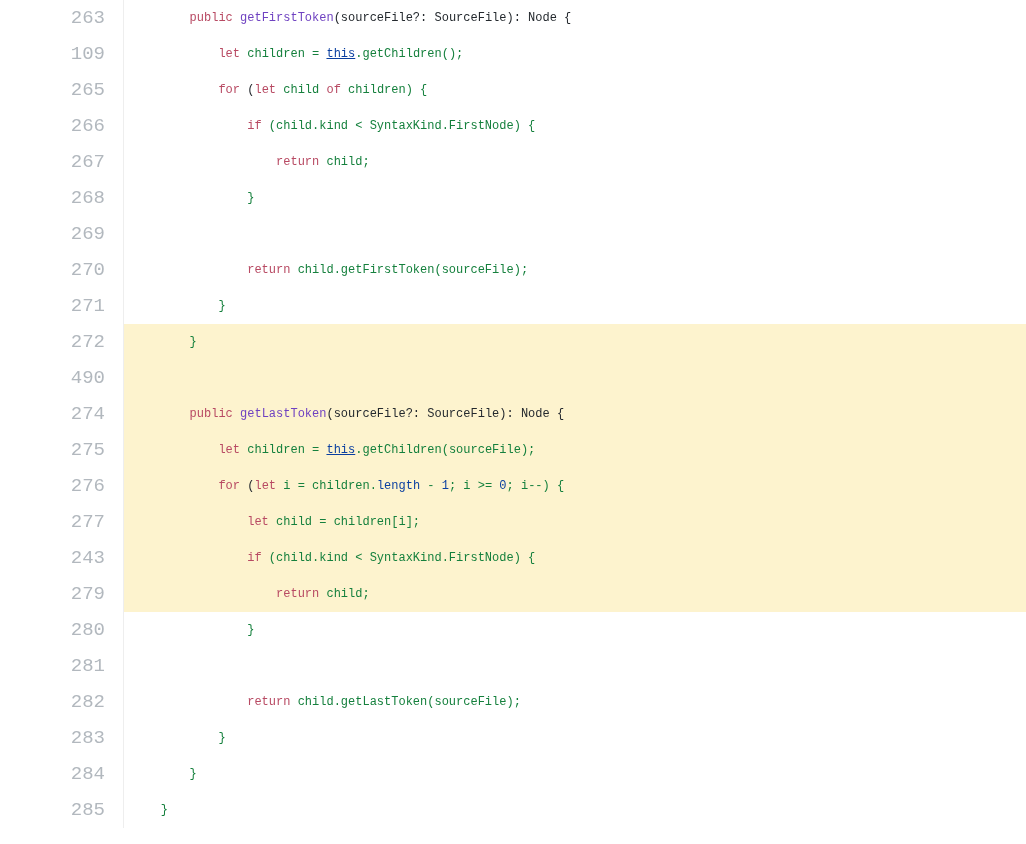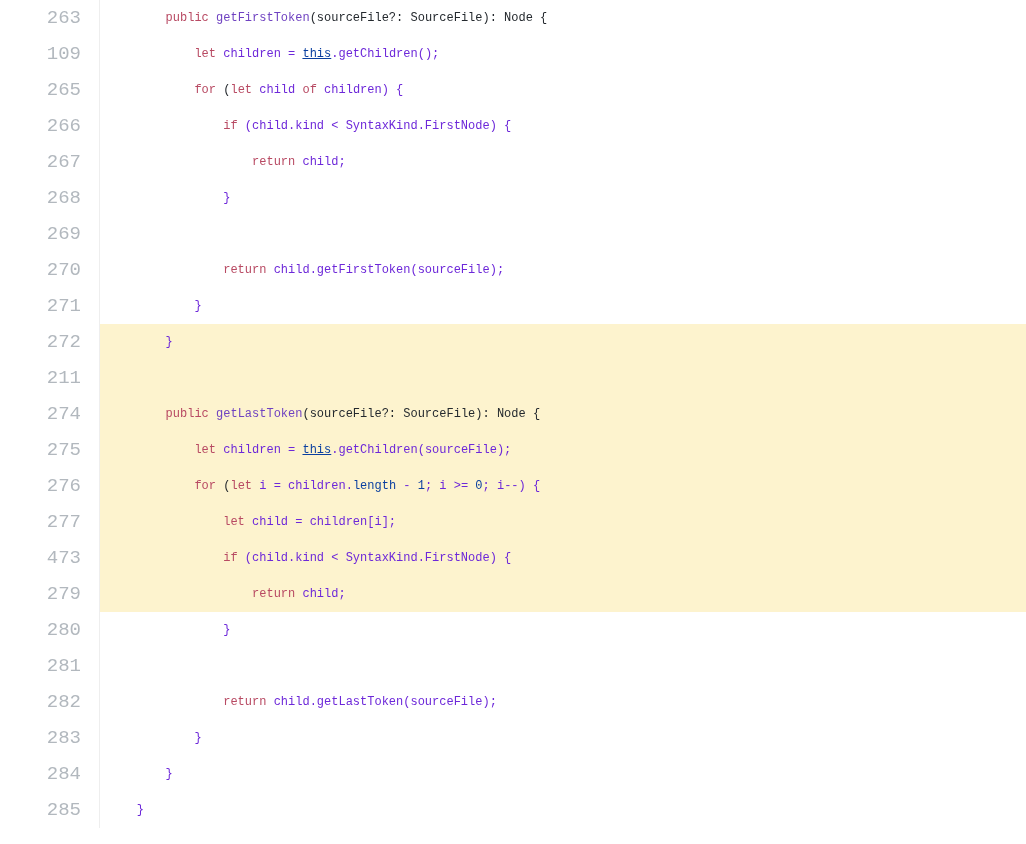--- a/index.html
+++ b/index.html
@@ -9,21 +9,21 @@
     background: #ffffff;
     color: #24292e;
     line-height: 1.6;
   }
   .code-viewer {
     display: flex;
     width: 1026px;
   }
   .gutter {
     flex: 0 0 auto;
-    width: 100px;
+    width: 124px;
     text-align: right;
     color: #b2b8be;
     user-select: none;
     border-right: 1px solid #eee;
     padding-right: 18px;
     background: #ffffff;
     padding-left: 18px;
   }
   .gutter .ln {
     display: block;
@@ -44,44 +44,44 @@
     font-size: 12px;
   }
   .line.hl {
     background: #fdf3ce;
   }
   .tok-kw   { color: #b84a63; }   
   .tok-fn   { color: #6f42c1; }   
   .tok-this { color: #0a3fa0; text-decoration: underline; }   
   .tok-num  { color: #0a3fa0; }   
   .tok-prop { color: #0a3fa0; }   
-  .tok-id   { color: #6d28d9; }
+  .tok-id   { color: #15803d; }
   .tok-punc { color: #24292e; }
 </style>
 </head>
 <body>
 
 <div class="code-viewer">
   <div class="gutter" id="gutter">
       <span class="ln">263</span>
       <span class="ln">109</span>
       <span class="ln">265</span>
       <span class="ln">266</span>
       <span class="ln">267</span>
       <span class="ln">268</span>
       <span class="ln">269</span>
       <span class="ln">270</span>
       <span class="ln">271</span>
       <span class="ln">272</span>
-      <span class="ln">211</span>
+      <span class="ln">490</span>
       <span class="ln">274</span>
       <span class="ln">275</span>
       <span class="ln">276</span>
       <span class="ln">277</span>
-      <span class="ln">473</span>
+      <span class="ln">243</span>
       <span class="ln">279</span>
       <span class="ln">280</span>
       <span class="ln">281</span>
       <span class="ln">282</span>
       <span class="ln">283</span>
       <span class="ln">284</span>
       <span class="ln">285</span>
     </div>
   <div class="code" id="code">
       <div class="line"><span class="tok-id">        </span><span class="tok-kw">public</span><span class="tok-id"> </span><span class="tok-fn">getFirstToken</span><span class="tok-punc">(sourceFile?: SourceFile): Node {</span></div>

